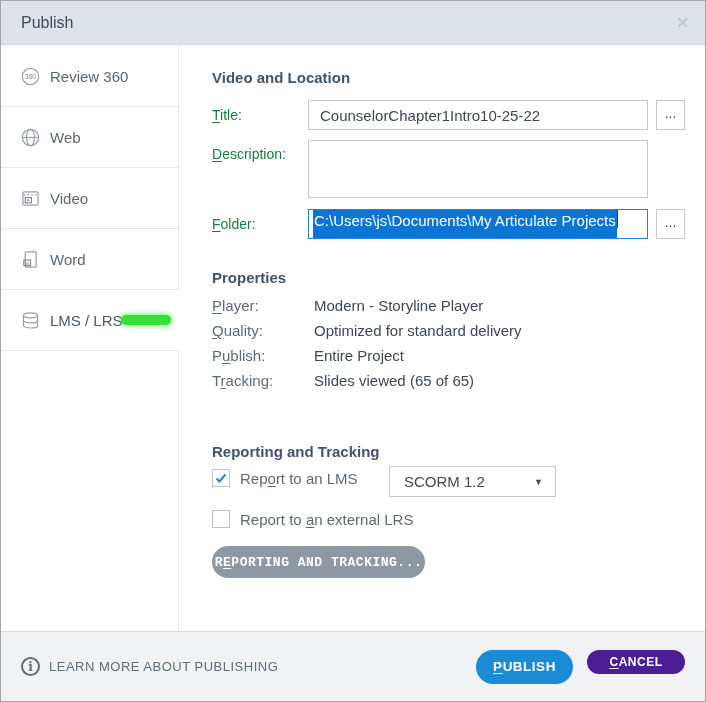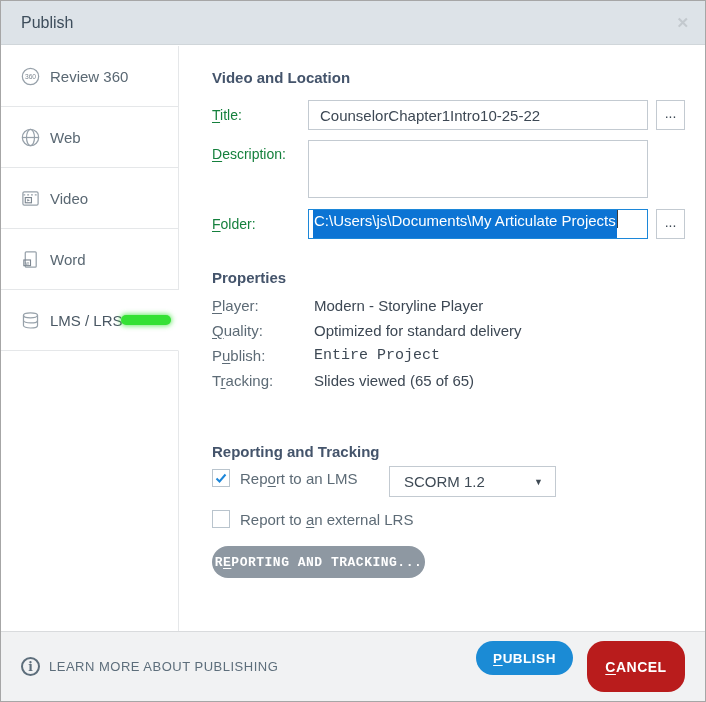--- a/index.html
+++ b/index.html
@@ -64,21 +64,21 @@
   
   .footer { position:absolute; left:0; bottom:0; right:0; height:70px; background:#f1f2f3;
             border-top:1px solid #d9dbdd; display:flex; align-items:center; padding:0 20px; }
   .learn { display:flex; align-items:center; cursor:pointer; }
   .info-circle { width:19px; height:19px; border-radius:50%; border:2px solid #5d6e7b; color:#5d6e7b;
                  font-family:"DejaVu Serif",serif; font-size:12px; display:flex; align-items:center;
                  justify-content:center; margin-right:9px; font-weight:bold; }
   .learn-text { font-size:13px; color:#5d6e7b; letter-spacing:.5px; }
   .footer-buttons { margin-left:auto; display:flex; gap:14px; }
   .publish { width:97px; height:34px; background:#1b8bd5; font-size:13.5px; }
-  .cancel  { width:98px; height:51px; background:#b91c1c; font-size:14px; }
+  .cancel  { width:98px; height:24px; background:#4c1d95; font-size:12px; }
 
   svg .stroke { stroke:#97a1aa; fill:none; stroke-width:1.3; }
   svg .stroke-d { stroke:#7d8791; fill:none; stroke-width:1.2; }
 </style>
 </head>
 <body>
 
 <div class="dialog">
 
   <div class="titlebar">
@@ -170,21 +170,21 @@
 
       <div class="abs heading" style="left:33px; top:223px;">Properties</div>
 
       <div class="abs prop-label" style="left:33px; top:251px;"><span></span><span class="mn">P</span><span>layer:</span></div>
       <div class="abs prop-value" style="left:135px; top:251px;">Modern - Storyline Player</div>
 
       <div class="abs prop-label" style="left:33px; top:276px;"><span></span><span class="mn">Q</span><span>uality:</span></div>
       <div class="abs prop-value" style="left:135px; top:276px;">Optimized for standard delivery</div>
 
       <div class="abs prop-label" style="left:33px; top:301px;"><span>P</span><span class="mn">u</span><span>blish:</span></div>
-      <div class="abs prop-value" style="left:135px; top:301px;font-family:Liberation Mono, monospace;">Entire Project</div>
+      <div class="abs prop-value" style="left:135px; top:301px;">Entire Project</div>
 
       <div class="abs prop-label" style="left:33px; top:326px;"><span>T</span><span class="mn">r</span><span>acking:</span></div>
       <div class="abs prop-value" style="left:135px; top:326px;">Slides viewed (65 of 65)</div>
 
       <div class="abs heading" style="left:33px; top:397px;">Reporting and Tracking</div>
 
       <div class="abs checkbox" style="left:33px; top:423px;">
         <svg width="14" height="14" viewBox="0 0 14 14">
           <polyline points="2.5,7.5 5.5,10.5 11.5,3.5" fill="none" stroke="#1c86d9" stroke-width="2"></polyline>
         </svg>

